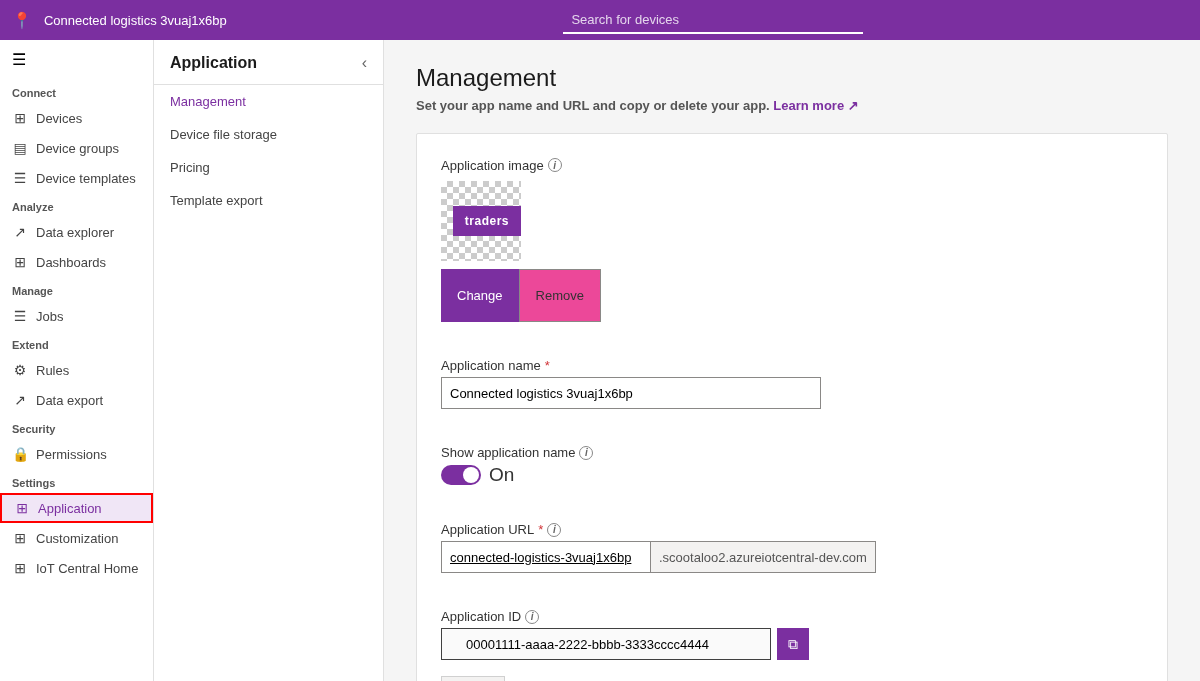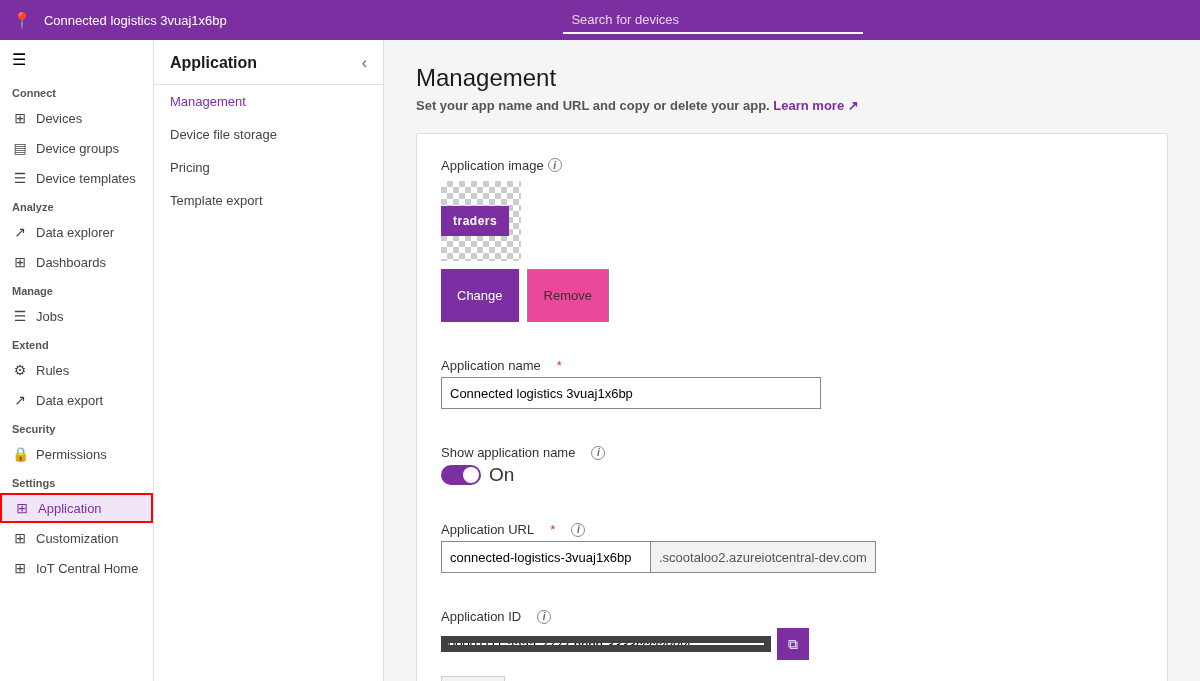--- a/index.html
+++ b/index.html
@@ -164,34 +164,34 @@
       align-items: flex-start;
       gap: 4px;
     }
     .img-preview {
       width: 80px;
       height: 80px;
       background-image: repeating-conic-gradient(#ccc 0% 25%, #fff 0% 50%);
       background-size: 12px 12px;
       display: flex;
       align-items: center;
-      justify-content: flex-start;
+      justify-content: flex-end;
       margin-bottom: 8px;
       position: relative;
     }
     .traders-logo {
       background: #7b2fa0;
       color: white;
       font-size: 12px;
       font-weight: bold;
       padding: 8px 12px;
       text-transform: lowercase;
       letter-spacing: 0.5px;
     }
-    .img-buttons { display: flex; gap: 8px; }
+    .img-buttons { display: flex; }
     .btn-primary {
       background: #7b2fa0;
       color: white;
       border: none;
       padding: 6px 16px;
       cursor: pointer;
       font-size: 13px;
     }
     .btn-secondary {
       background: #ec4899;
@@ -211,21 +211,21 @@
     }
 
     
     .form-group { margin-bottom: 16px; }
     .form-label {
       font-size: 13px;
       color: #333;
       margin-bottom: 4px;
       display: flex;
       align-items: center;
-      gap: 16px;
+      gap: 4px;
       margin-top: 36px;
     }
     .form-label .required { color: #d13438; }
     .form-input {
       width: 380px;
       height: 32px;
       border: 1px solid #8a8886;
       padding: 0 8px;
       font-size: 13px;
       outline: none;
@@ -259,40 +259,41 @@
 
     
     .url-row { display: flex; align-items: center; }
     .url-input {
       width: 210px;
       height: 32px;
       border: 1px solid #8a8886;
       padding: 0 8px;
       font-size: 13px;
       outline: none;
+      text-decoration: underline;
     }
     .url-suffix {
       height: 32px;
       background: #f3f2f1;
       border: 1px solid #8a8886;
       border-left: none;
       padding: 0 8px;
       display: flex;
       align-items: center;
       font-size: 13px;
       color: #555;
     }
 
     
     .id-row { display: flex; align-items: center; gap: 6px; }
     .id-input {
       width: 330px;
-      height: 16px;
-      border: 7px solid #404040;
-      padding: 0 0;
+      height: 32px;
+      border: 1px solid #404040;
+      padding: 0 24px;
       font-size: 13px;
       background: #fafafa;
       outline: none;
     }
     .copy-btn {
       width: 32px;
       height: 32px;
       background: #7b2fa0;
       color: white;
       border: none;

